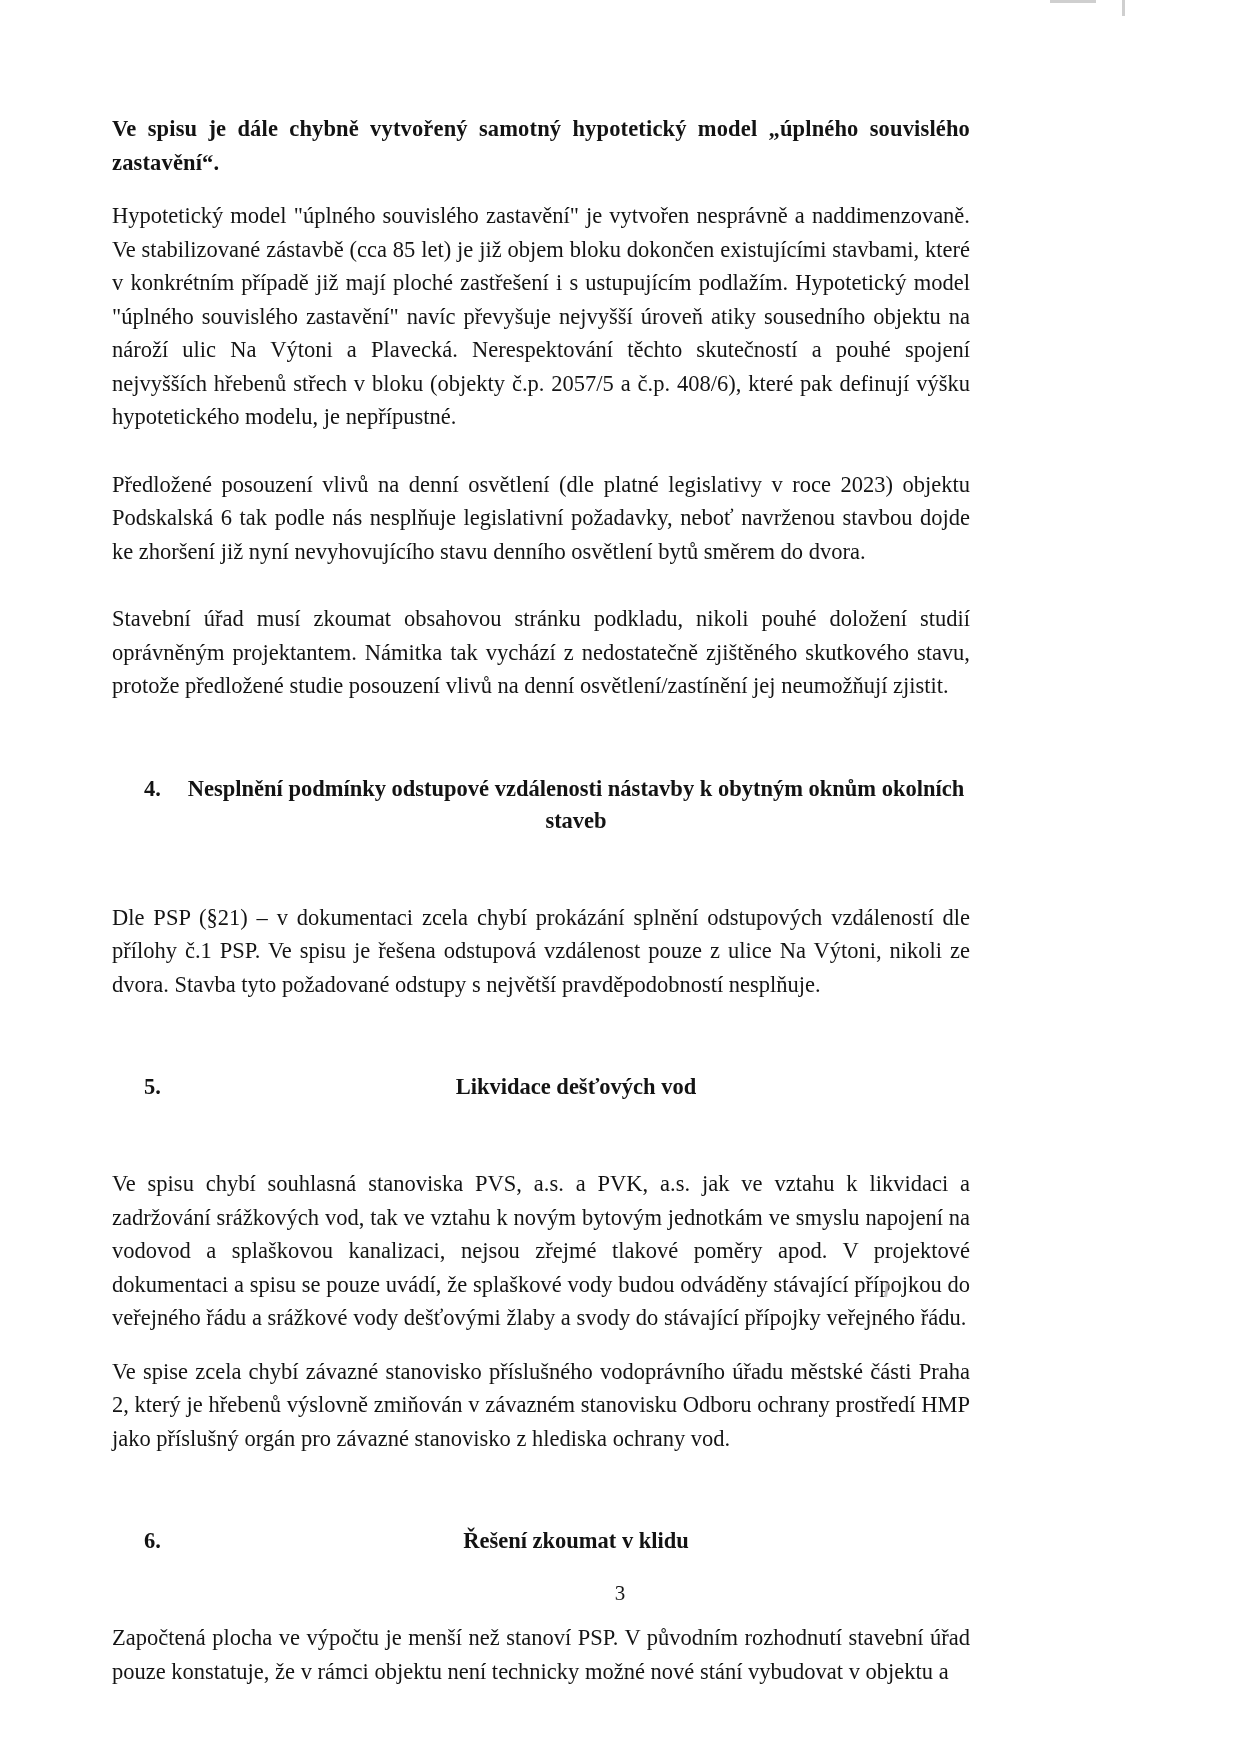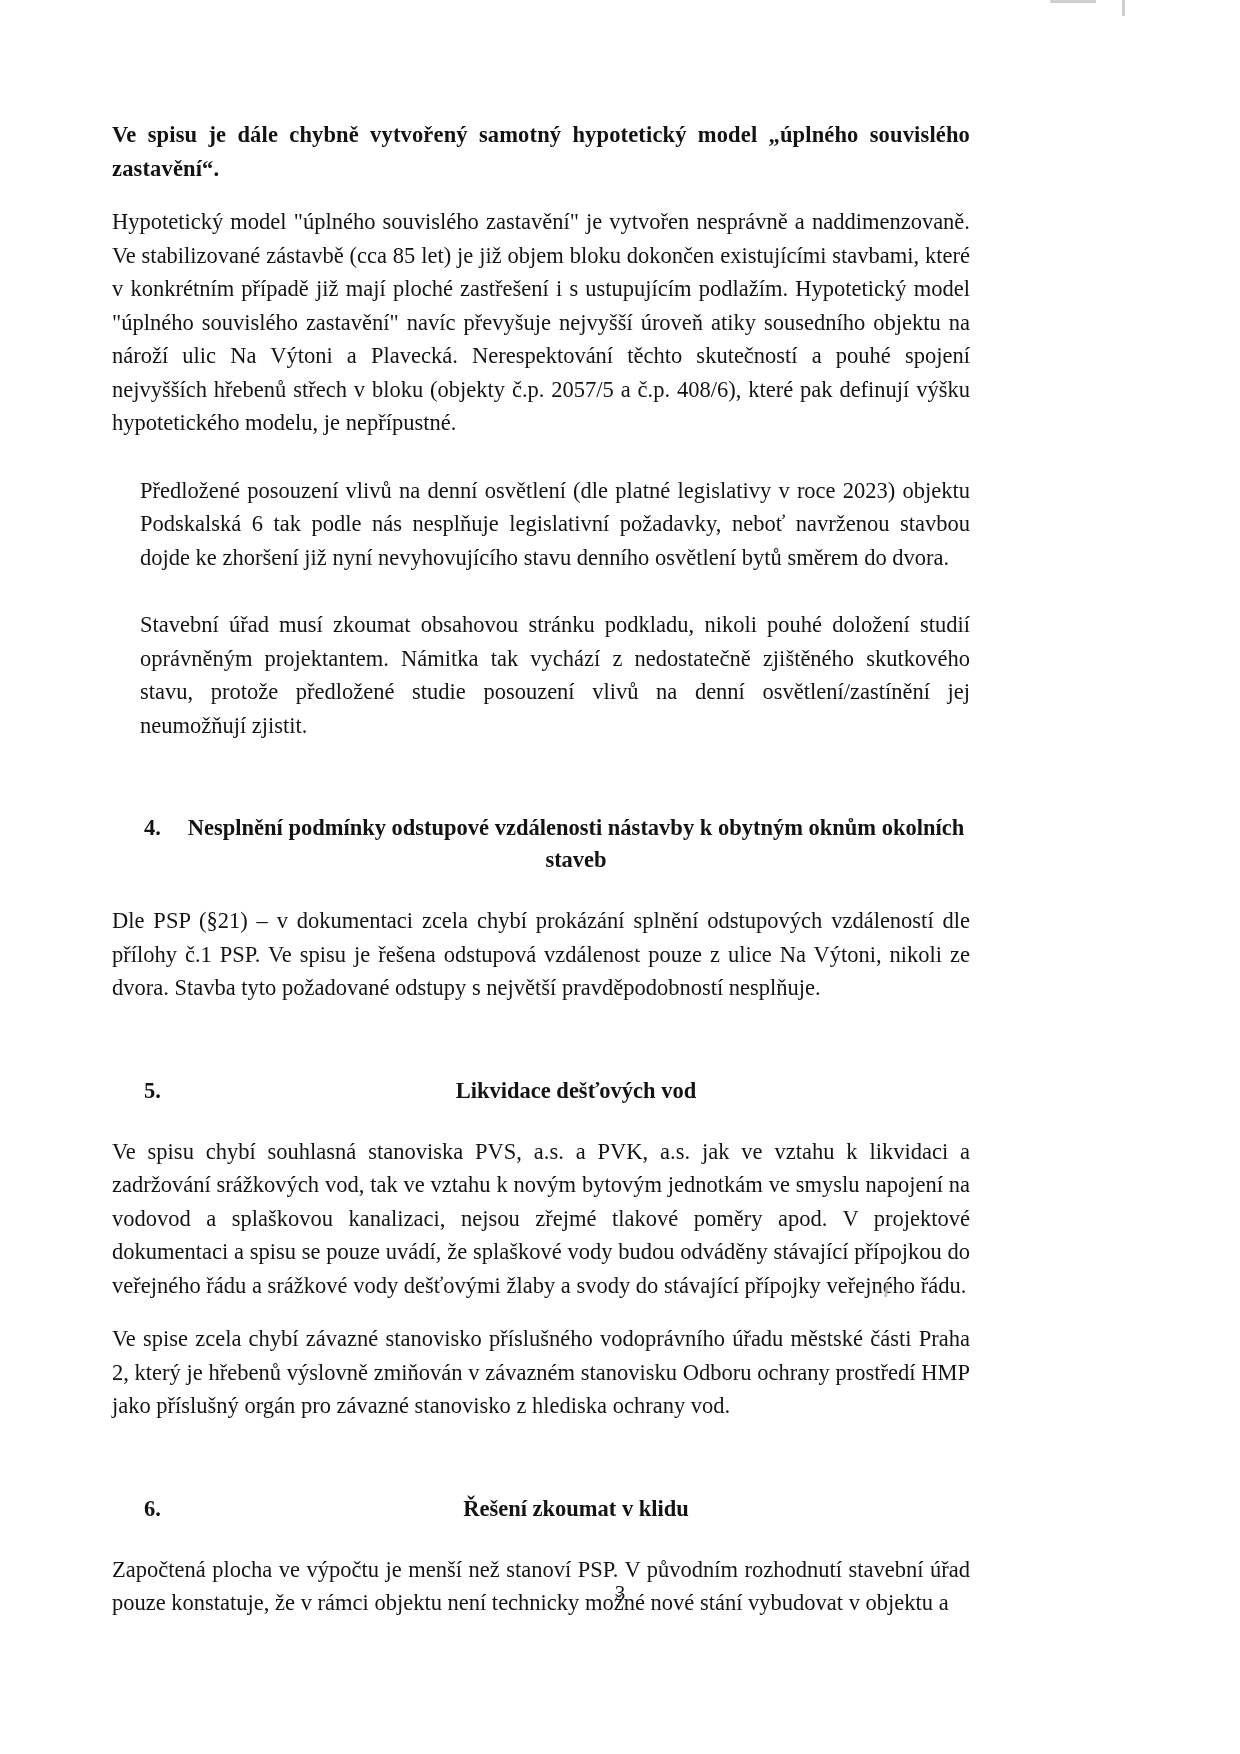--- a/index.html
+++ b/index.html
@@ -24,21 +24,21 @@
     position: absolute;
     top: 0;
     background: #cfcfcf;
   }
   .scan-edge-mark.m1 { left: 1050px; width: 46px; height: 3px; }
   .scan-edge-mark.m2 { left: 1122px; width: 3px;  height: 16px; }
 
   .content {
     position: absolute;
     left: 112px;
-    top: 118px;
+    top: 112px;
     width: 858px;
   }
 
   p, h2 {
     margin: 0;
     padding: 0;
   }
 
   .para {
     font-size: 22.5px;
@@ -53,22 +53,22 @@
     font-weight: bold;
     font-size: 22.5px;
     line-height: 33.5px;
     letter-spacing: 0.15px;
     text-align: justify;
     word-spacing: 2.5px;
     margin-bottom: 19px;
   }
 
   .gap-sm { margin-top: 20px; }
-  .gap-md { margin-top: 34px; margin-left: 28px; }
-  .gap-lg { margin-top: 28px; }
+  .gap-md { margin-top: 34px; }
+  .gap-lg { margin-top: 64px; }
   .gap-xl { margin-top: 70px; }
 
   
   .section-heading {
     display: flex;
     font-weight: bold;
     font-size: 22.5px;
     line-height: 32px;
     margin-left: 32px;
     width: 826px;

